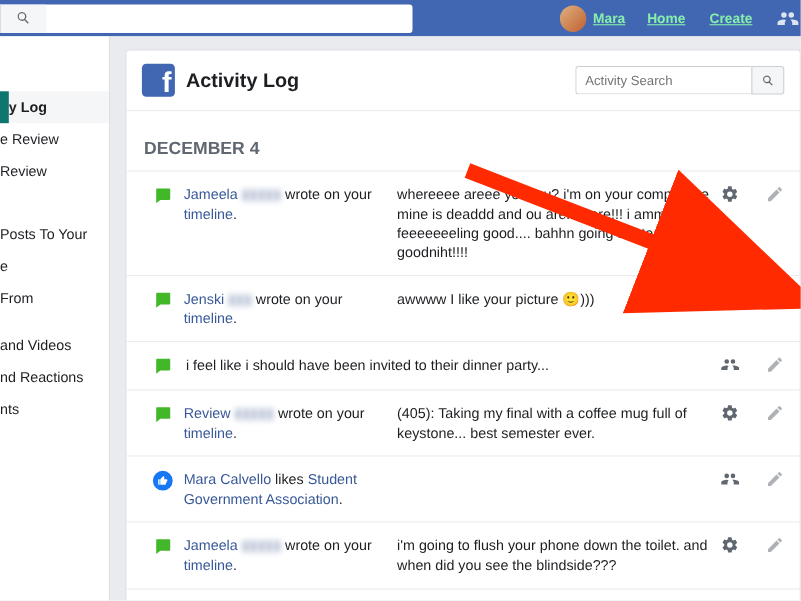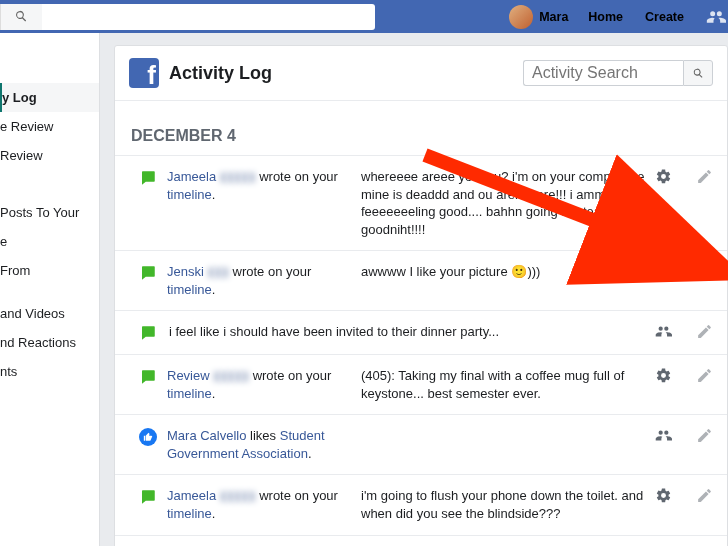--- a/index.html
+++ b/index.html
@@ -7,38 +7,38 @@
   a { color: #385898; text-decoration: none; cursor: pointer; }
 
   
   .topbar { background: #4267b2; height: 33px; display: flex; align-items: center; color: #fff; }
   .search-wrap { display: flex; align-items: center; background: #fff; height: 26px; margin-left: 0; width: 375px; border-radius: 0 3px 3px 0; overflow: hidden; }
   .search-input { border: none; outline: none; font-size: 14px; padding: 0 8px; flex: 1; color: #1c1e21; height: 100%; }
   .search-btn { width: 42px; height: 100%; background: #f5f6f7; border: none; border-left: 1px solid #ddd; display: flex; align-items: center; justify-content: center; color: #666; cursor: pointer; }
   .top-right { margin-left: auto; display: flex; align-items: center; gap: 2px; padding-right: 0; }
   .profile-chip { display: flex; align-items: center; gap: 6px; padding: 0 8px; cursor: pointer; }
   .avatar { width: 24px; height: 24px; border-radius: 50%; background: linear-gradient(135deg,#e0b080,#c06030); }
-  .top-link { color: #000000; font-weight: bold; padding: 0 10px; cursor: pointer; font-size: 12.5px; }
+  .top-link { color: #86efac; font-weight: bold; padding: 0 10px; cursor: pointer; font-size: 12.5px; text-decoration: underline; }
   .top-icons { display:flex; align-items:center; gap:14px; padding-left:10px; padding-right:2px; }
   .top-icon { width:20px; height:20px; fill:#ffffffd0; }
 
   
   .main { display: flex; height: calc(100% - 33px); }
   .sidebar { width: 100px; background: #fff; border-right: 1px solid #dddfe2; padding-top: 50px; font-size: 13px; }
   .side-item { padding: 7px 4px 7px 0; color: #1c1e21; cursor: pointer; white-space: nowrap; overflow: hidden; }
-  .side-item.active { font-weight: bold; border-left: 2px solid #0f766e; background:#f5f6f7; }
+  .side-item.active { font-weight: bold; border-left: 8px solid #0f766e; background:#f5f6f7; }
   .side-gap { height: 14px; }
 
   .content { flex: 1; background: #e9ebee; overflow: hidden; }
   .card { background: #fff; margin: 12px 0 0 14px; border: 1px solid #dddfe2; border-radius: 3px; min-height: 520px; }
   .card-head { display: flex; align-items: center; padding: 12px 14px; border-bottom: 1px solid #e9ebee; }
   .fb-logo { width: 30px; height: 30px; background:#4267b2; border-radius:4px; display:flex; align-items:flex-end; justify-content:flex-end; color:#fff; font-family: 'Arial Black', Arial, sans-serif; font-size:26px; font-weight:900; line-height:1; padding-right:3px; }
   .title { font-size: 18px; font-weight: bold; margin-left: 10px; }
   .activity-search { margin-left: auto; display:flex; }
-  .activity-search input { height: 26px; width: 160px; border:1px solid #ccd0d5; border-right:none; border-radius:3px 0 0 3px; padding:0 8px; font-size:16px; color:#8d949e; outline:none; }
+  .activity-search input { height: 26px; width: 160px; border:1px solid #ccd0d5; border-right:none; border-radius:3px 0 0 3px; padding:0 8px; font-size:12px; color:#8d949e; outline:none; }
   .activity-search button { width:30px; height:26px; border:1px solid #ccd0d5; background:#f5f6f7; border-radius:0 3px 3px 0; cursor:pointer; display:flex; align-items:center; justify-content:center; color:#666; }
 
   .date-header { font-size: 16px; font-weight: bold; color:#606770; padding: 26px 16px 10px; border-bottom:1px solid #e9ebee; }
 
   .row { display:flex; padding: 12px 14px 12px 24px; border-bottom:1px solid #e9ebee; align-items:flex-start; }
   .row-icon { width:18px; flex:none; margin-right:10px; margin-top:1px; }
   .row-action { width: 192px; flex:none; font-size:13px; line-height:1.35; color:#1c1e21; }
   .row-body { flex:1; font-size:13px; color:#1c1e21; line-height:1.35; padding-left: 2px; padding-right: 8px; }
   .row-controls { flex:none; display:flex; align-items:center; gap:24px; color:#606770; }
   .row-controls svg { width:17px; height:17px; fill:#606770; }

